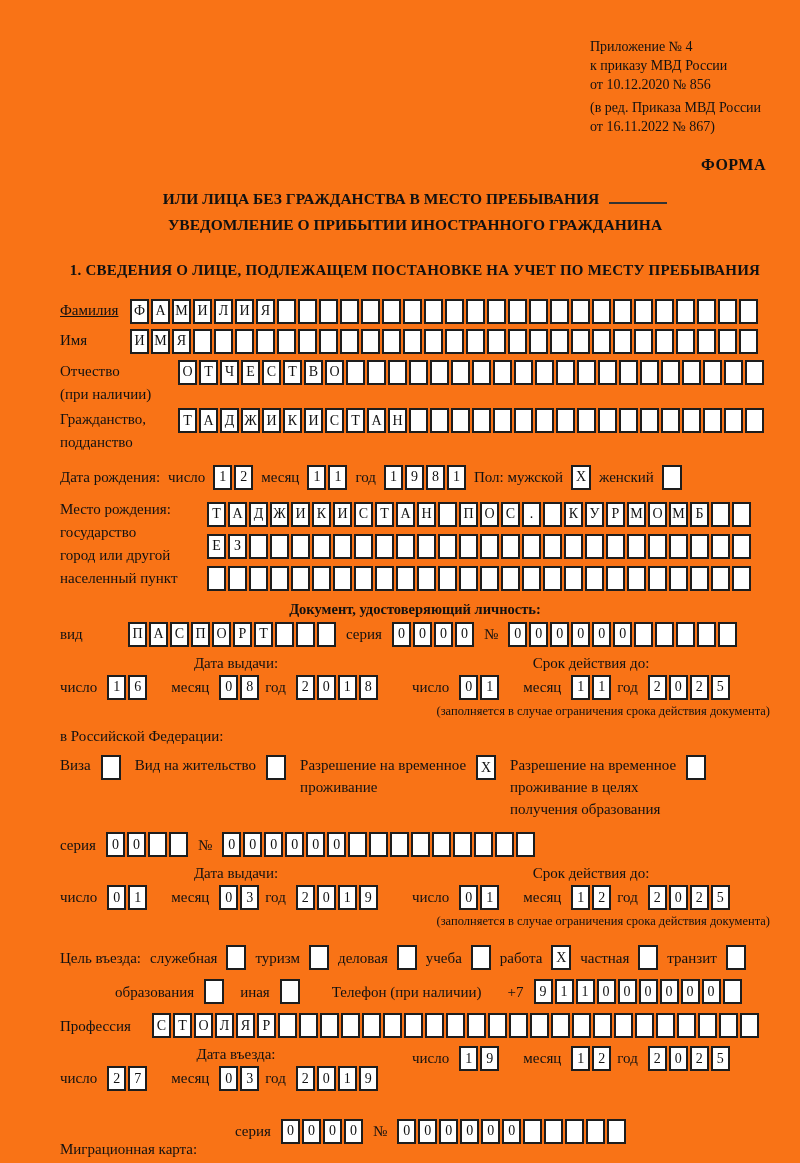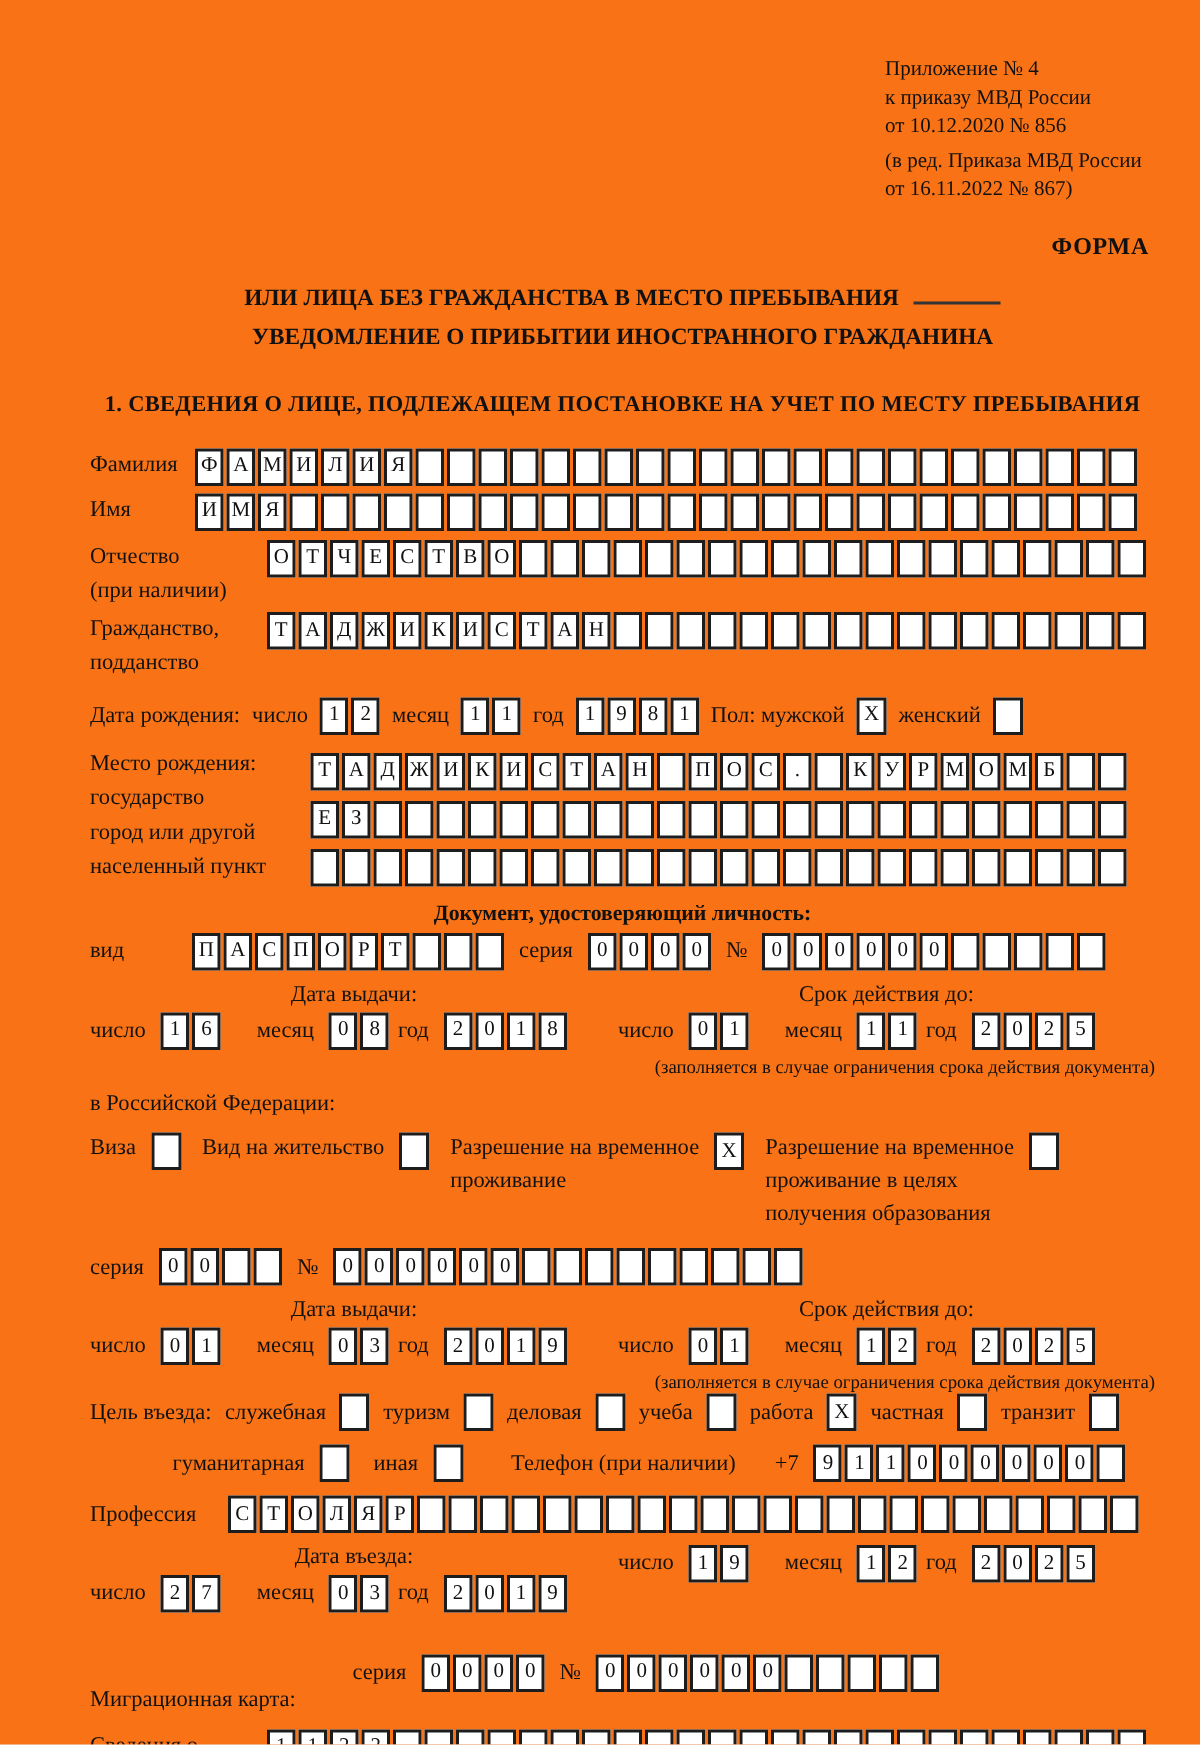--- a/index.html
+++ b/index.html
@@ -40,21 +40,21 @@
   .dates-row { display:flex; margin-top:8px; }
   .dates-col-l { width:352px; }
   .dates-col-r { flex:1; }
   .dates-head { text-align:center; font-size:15px; margin-bottom:3px; }
   .small-note { font-size:12.5px; margin-top:4px; text-align:right; }
 
   .permits { display:flex; align-items:flex-start; margin-top:8px; gap:14px; }
   .permit-item { display:flex; align-items:flex-start; gap:10px; }
   .permit-text { font-size:15px; line-height:1.45; }
 
-  .purpose-row { display:flex; align-items:center; gap:9px; margin-top:0; flex-wrap:nowrap; }
+  .purpose-row { display:flex; align-items:center; gap:9px; margin-top:16px; flex-wrap:nowrap; }
   .purpose-row .flabel { font-size:15px; }
   .phone-row { display:flex; align-items:center; gap:10px; margin-top:9px; margin-left:55px; }
   .lh { line-height:1.55; }
 </style>
 </head>
 <body>
 
 <div class="page">
 
   <div class="appendix">
@@ -69,21 +69,21 @@
   <div class="forma">ФОРМА</div>
 
   <div class="title">
     <div><span>ИЛИ ЛИЦА БЕЗ ГРАЖДАНСТВА В МЕСТО ПРЕБЫВАНИЯ</span><span class="blank-line"></span></div>
     <div>УВЕДОМЛЕНИЕ О ПРИБЫТИИ ИНОСТРАННОГО ГРАЖДАНИНА</div>
   </div>
 
   <div class="sect">1. СВЕДЕНИЯ О ЛИЦЕ, ПОДЛЕЖАЩЕМ ПОСТАНОВКЕ НА УЧЕТ ПО МЕСТУ ПРЕБЫВАНИЯ</div>
 
   <div class="frow" style="margin-top:20px;">
-    <div class="flabel" style="width:70px;">Фамилия</div>
+    <div class="flabel" style="width:70px;text-decoration:underline;">Фамилия</div>
     <div class="cells">
         <span class="cell">Ф</span>
         <span class="cell">А</span>
         <span class="cell">М</span>
         <span class="cell">И</span>
         <span class="cell">Л</span>
         <span class="cell">И</span>
         <span class="cell">Я</span>
         <span class="cell"></span>
         <span class="cell"></span>
@@ -548,21 +548,21 @@
     <span class="chk"></span>
     <span class="flabel">работа</span>
     <span class="chk">X</span>
     <span class="flabel">частная</span>
     <span class="chk"></span>
     <span class="flabel">транзит</span>
     <span class="chk"></span>
   </div>
 
   <div class="phone-row">
-    <span class="flabel">гуманитарная</span>
+    <span class="flabel">образования</span>
     <span class="chk"></span>
     <span class="flabel" style="margin-left:6px;">иная</span>
     <span class="chk"></span>
     <span class="flabel" style="margin-left:22px;">Телефон (при наличии)</span>
     <span class="flabel" style="margin-left:16px;">+7</span>
     <span class="cells">
         <span class="cell">9</span>
         <span class="cell">1</span>
         <span class="cell">1</span>
         <span class="cell">0</span>

